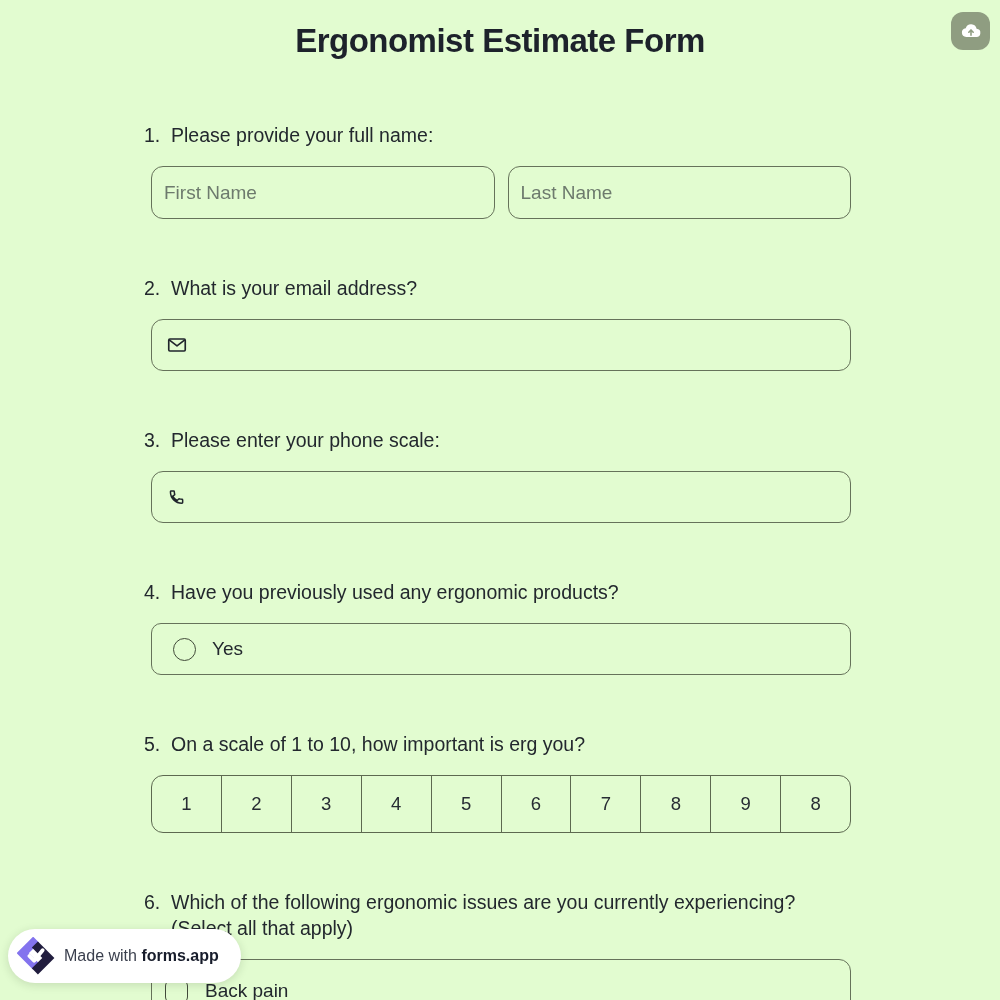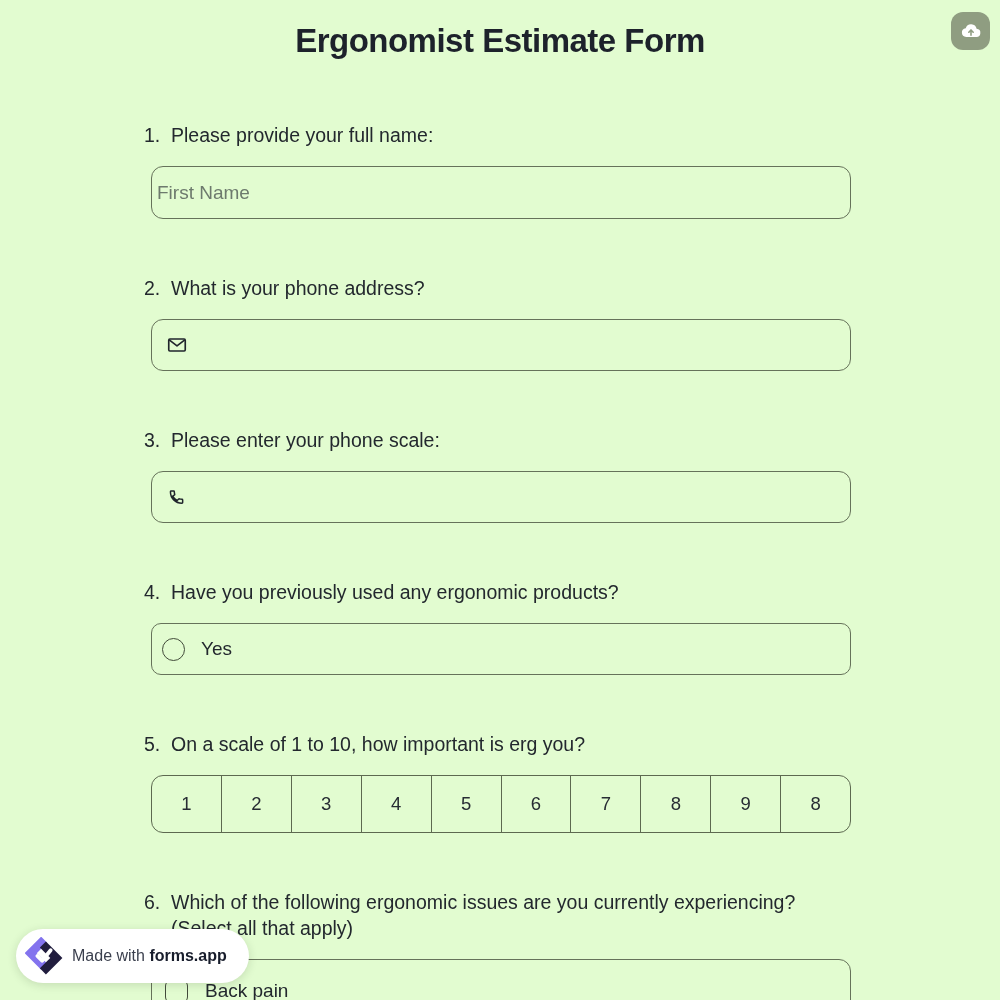--- a/index.html
+++ b/index.html
@@ -53,21 +53,21 @@
   .q-text { flex: 1; }
 
   .row { display: flex; gap: 13px; }
 
   .text-input {
     height: 53px;
     width: 100%;
     border: 1px solid #66725a;
     border-radius: 12px;
     background: transparent;
-    padding: 0 5px;
+    padding: 0 12px;
     font-size: 19px;
     font-family: inherit;
     color: #23282e;
     outline: none;
   }
   .text-input::placeholder { color: #6d7a6d; opacity: 1; }
 
   .icon-input-wrap { position: relative; width: 100%; }
   .icon-input-wrap .field-icon {
     position: absolute; left: 15px; top: 50%;
@@ -77,21 +77,21 @@
   }
   .icon-input-wrap .text-input { padding-left: 48px; height: 52px; }
 
   
   .choice-box {
     flex: 1;
     height: 52px;
     border: 1px solid #66725a;
     border-radius: 10px;
     display: flex; align-items: center;
-    padding: 0 10px;
+    padding: 0 21px;
     gap: 16px;
     cursor: pointer;
   }
   .radio-circle {
     width: 23px; height: 23px;
     border: 1.5px solid #424b3a;
     border-radius: 50%;
     background: transparent;
     flex: 0 0 auto;
   }
@@ -133,21 +133,21 @@
     width: 23px; height: 23px;
     border: 1.5px solid #424b3a;
     border-radius: 6px;
     background: transparent;
     flex: 0 0 auto;
   }
 
   
   .made-with-badge {
     position: absolute;
-    left: 16px; bottom: 17px;
+    left: 8px; bottom: 17px;
     height: 54px;
     background: #ffffff;
     border-radius: 28px;
     display: flex; align-items: center;
     padding: 0 22px 0 9px;
     gap: 9px;
     box-shadow: 0 2px 10px rgba(30, 40, 20, 0.15);
     cursor: pointer;
     text-decoration: none;
   }
@@ -173,27 +173,28 @@
 
 <div class="content">
 
   <section class="question">
     <div class="q-label">
       <span class="q-num">1.</span>
       <span class="q-text">Please provide your full name:</span>
     </div>
     <div class="row">
       <input class="text-input" type="text" placeholder="First Name" style="">
+      <input class="text-input" type="text" placeholder="Last Name" style="">
     </div>
   </section>
 
   <section class="question">
     <div class="q-label">
       <span class="q-num">2.</span>
-      <span class="q-text">What is your phone address?</span>
+      <span class="q-text">What is your email address?</span>
     </div>
     <div class="icon-input-wrap">
       <span class="field-icon">
         <svg width="22" height="22" viewBox="0 0 24 24" fill="none" stroke="#20252c" stroke-width="1.8" stroke-linejoin="round">
           <rect x="3" y="5.5" width="18" height="13" rx="1.2"></rect>
           <path d="M3.5 6.5 L12 13 L20.5 6.5"></path>
         </svg>
       </span>
       <input class="text-input" type="email" style="">
     </div>

